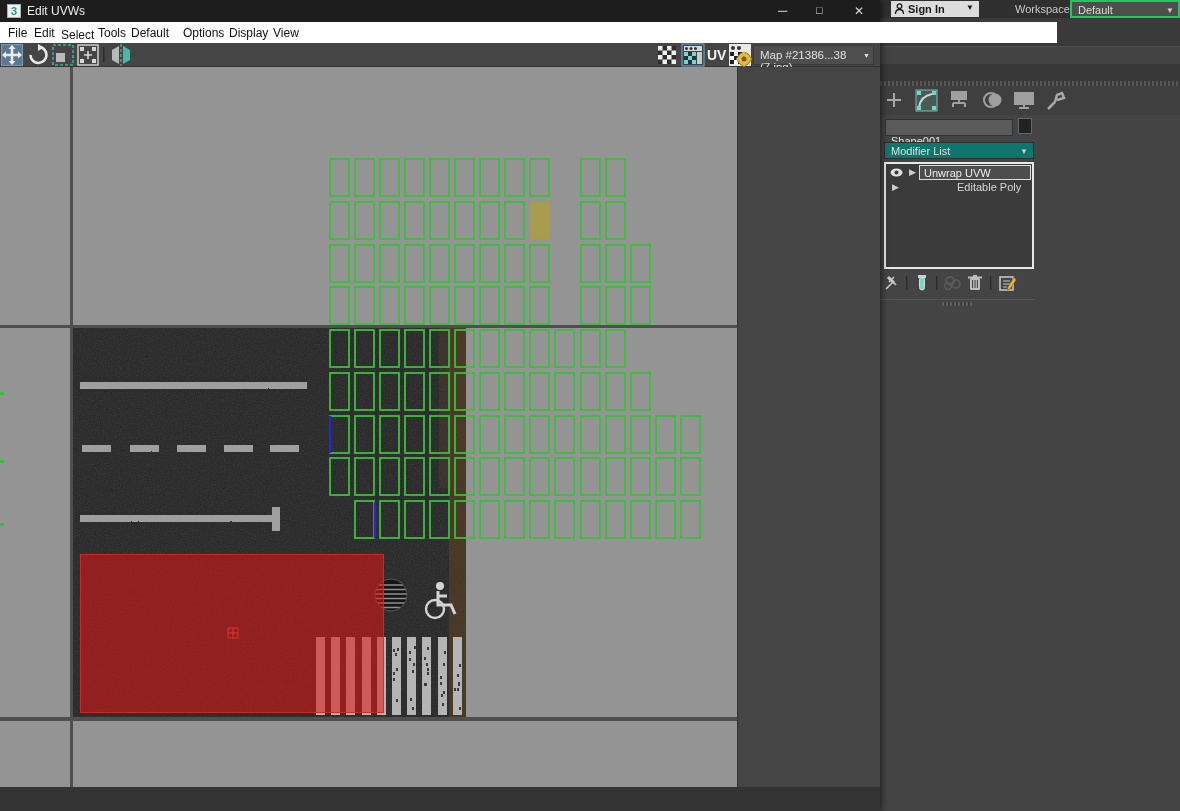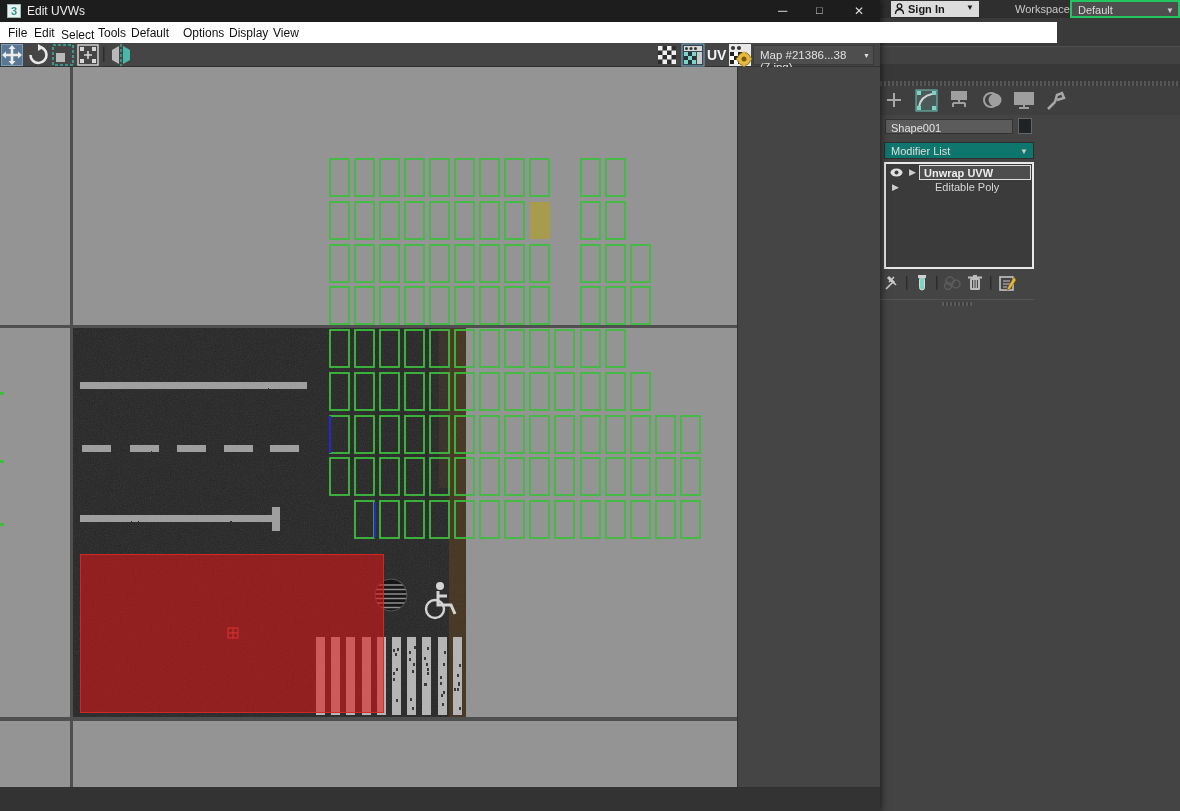--- a/index.html
+++ b/index.html
@@ -56,39 +56,39 @@
       <rect x="0" y="1" width="18" height="11" fill="#9f9f9f"></rect>
       <path d="M9 12 v4 M4 16 h10"></path>
     </g>
   </svg>
   <svg width="22" height="22" viewBox="0 0 22 22" style="position:absolute;left:164px;top:5px;">
     <path d="M4 18 L11 11 M11 11 L13 4 L18 2 L20 7 L13 9" stroke="#a8a8a8" stroke-width="2.5" fill="none"></path>
   </svg>
 </div>
 
 <div class="abs" id="cp1" style="left:880px;top:115px;width:154px;height:636px;background:#444;">
-  <div class="abs" style="left:5px;top:4px;width:128px;height:15px;background:#5b5b5b;border:1px solid #333;color:#e2e2e2;padding:2px 0 0 5px;">Shape001</div>
+  <div class="abs" style="left:5px;top:4px;width:128px;height:15px;background:#5b5b5b;border:1px solid #333;color:#e2e2e2;padding:15px 0 0 5px;">Shape001</div>
   <div class="abs" style="left:138px;top:3px;width:14px;height:16px;background:#1f2326;border:1px solid #666;"></div>
   <div class="abs" style="left:4px;top:27px;width:150px;height:17px;background:#0f766e;border:1px solid #2f2f2f;">
      <span style="position:absolute;left:6px;top:2px;color:#dedede;">Modifier List</span>
      <span style="position:absolute;right:5px;top:4px;font-size:8px;color:#ccc;">▼</span>
   </div>
 
   <div class="abs" style="left:4px;top:47px;width:150px;height:107px;background:#3b3b3b;border:2px solid #e8e8e8;">
     <div class="abs" style="left:0;top:2px;width:146px;height:13px;">
       <svg width="13" height="9" viewBox="0 0 13 9" style="position:absolute;left:4px;top:2px;">
         <ellipse cx="6.5" cy="4.5" rx="6" ry="4" fill="#e0e0e0"></ellipse>
           <circle cx="6.5" cy="4.5" r="2" fill="#3b3b3b"></circle>
       </svg>
       <span style="position:absolute;left:23px;top:1px;color:#cfcfcf;font-size:9px;">▶</span>
-      <div class="abs" style="left:33px;top:-1px;width:112px;height:15px;background:#4d4d4d;border:1px solid #dcdcdc;color:#ececec;padding:1px 0 0 4px;font-weight:bold;">Unwrap UVW</div>
+      <div class="abs" style="left:33px;top:-1px;width:112px;height:15px;background:#4d4d4d;border:1px solid #dcdcdc;color:#ececec;padding:1px 0 0 4px;">Unwrap UVW</div>
     </div>
     <div class="abs" style="left:0;top:17px;width:146px;height:13px;color:#d6d6d6;">
       <span style="position:absolute;left:6px;top:1px;font-size:9px;color:#cfcfcf;">▶</span>
-      <span style="position:absolute;left:6px;top:0px;padding-left:43px;">Editable Poly</span>
+      <span style="position:absolute;left:28px;top:0px;padding-left:43px;">Editable Poly</span>
     </div>
   </div>
 
   <div class="abs" style="left:0px;top:158px;width:154px;height:20px;">
     <svg width="154" height="20" viewBox="0 0 154 20">
       <g stroke="#c9c9c9" stroke-width="1.6" fill="none">
         <path d="M6 16 L12 10 M10 6 L16 12 M9 9 L14 4"></path>
         <path d="M8 4 L14 10" stroke-width="3"></path>
       </g>
       <rect x="26" y="3" width="1.4" height="14" fill="#2c2c2c"></rect>

